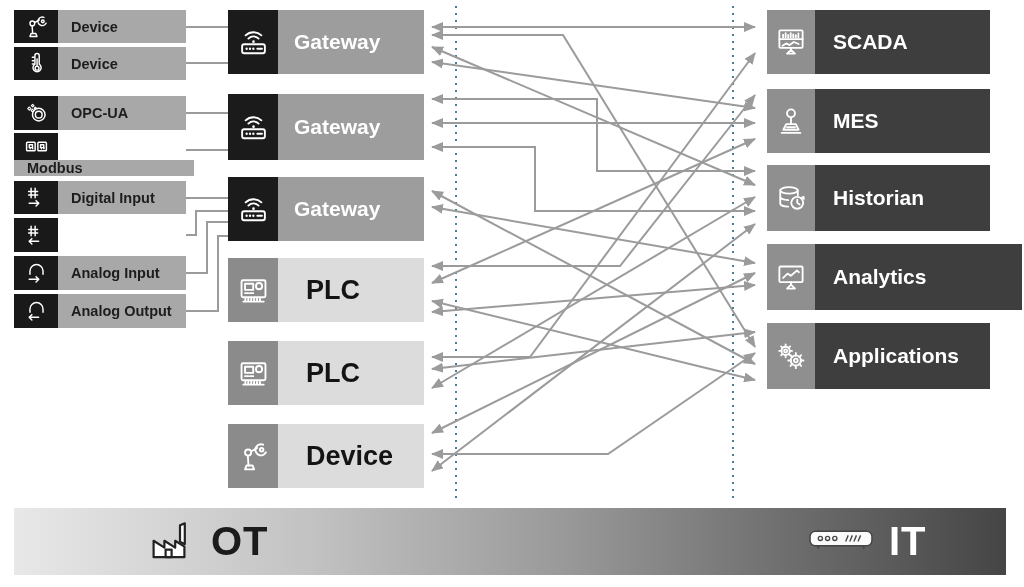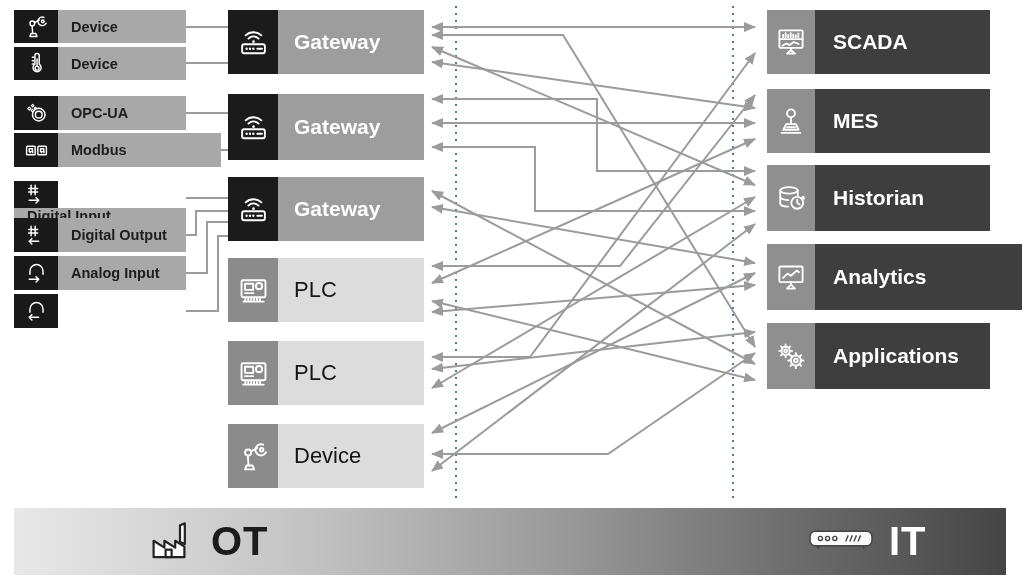--- a/index.html
+++ b/index.html
@@ -13,21 +13,21 @@
   
   .n-left .icon-cell{width:44px;background:#191919;color:#fff;}
   .n-left .label{background:#a8a8a8;color:#1d1d1d;font-size:14.5px;font-weight:700;padding-left:13px;}
   .n-left .icon-cell svg{width:27px;height:27px;}
   
   .n-dark .icon-cell{width:50px;background:#1b1b1b;color:#fff;}
   .n-dark .label{background:#9d9d9d;color:#fff;font-size:21px;font-weight:700;padding-left:16px;}
   .n-dark .icon-cell svg{width:35px;height:35px;}
   
   .n-light .icon-cell{width:50px;background:#8b8b8b;color:#fff;}
-  .n-light .label{background:#dcdcdc;color:#141414;font-size:22px;font-weight:400;padding-left:16px;}
+  .n-light .label{background:#dcdcdc;color:#141414;font-size:27px;font-weight:700;padding-left:28px;}
   .n-light .icon-cell svg{width:35px;height:35px;}
   
   .n-right .icon-cell{width:48px;background:#8f8f8f;color:#fff;}
   .n-right .label{background:#3e3e3e;color:#fff;font-size:21px;font-weight:700;padding-left:18px;text-align:right;}
   .n-right .icon-cell svg{width:34px;height:34px;}
   
   #footer{position:absolute;left:14px;top:508px;width:992px;height:67px;
           background:linear-gradient(90deg,#e8e8e8 0%,#c2c2c2 30%,#9a9a9a 55%,#6e6e6e 78%,#454545 100%);}
   .band-group{position:absolute;top:0;height:67px;display:flex;align-items:center;gap:15px;}
   #ot-group{left:134px;}
@@ -104,65 +104,65 @@
       <div class="node n-left" style="left: 14px; top: 96px; width: 172px; height: 34px;">
         <span class="icon-cell">
           <svg viewBox="0 0 24 24" fill="none" stroke="currentColor" stroke-width="1.3" stroke-linecap="round" stroke-linejoin="round">
             <circle cx="14" cy="13" r="5.6"></circle>
             <circle cx="14" cy="13" r="3"></circle>
             <path stroke-width="1" d="M4.2 7.6l1.4-1.4 1.4 1.4-1.4 1.4zM7.4 5l1.2-1.2L9.8 5 8.6 6.2zM7.2 9.4l1.2-1.2 1.2 1.2-1.2 1.2zM9.9 7.3l1-1 1 1-1 1z"></path>
           </svg>
         </span>
         <span class="label">OPC-UA</span>
       </div>
-      <div class="node n-left" style="left: 14px; top: 133px; width: 207px; height: 34px;">
+      <div class="node n-left" style="left: 14px; top: 133px; width: 180px; height: 34px; flex-direction: column;">
         <span class="icon-cell">
           <svg viewBox="0 0 24 24" fill="none" stroke="currentColor" stroke-width="1.3" stroke-linecap="round" stroke-linejoin="round">
             <rect x="3.2" y="8.2" width="7.6" height="7.6" rx="0.8"></rect>
             <rect x="13.2" y="8.2" width="7.6" height="7.6" rx="0.8"></rect>
             <path d="M5.6 10.4h2.8v2.6H5.6zM15.6 10.4h2.8v2.6h-2.8z"></path>
             <path d="M6.4 13.2v.9M8.6 13.2v.9M16.4 13.2v.9M18.6 13.2v.9"></path>
           </svg>
         </span>
         <span class="label">Modbus</span>
       </div>
-      <div class="node n-left" style="left: 14px; top: 181px; width: 172px; height: 33px; flex-direction: column;">
+      <div class="node n-left" style="left: 14px; top: 181px; width: 172px; height: 33px;">
         <span class="icon-cell">
           <svg viewBox="0 0 24 24" fill="none" stroke="currentColor" stroke-width="1.3" stroke-linecap="round" stroke-linejoin="round">
             <path d="M7.2 3.8v8.4M10.8 3.8v8.4M5 6.6h8M5 9.8h8"></path>
             <path d="M5.5 17.2h8.4M11.6 14.8l2.4 2.4-2.4 2.4"></path>
           </svg>
         </span>
         <span class="label">Digital Input</span>
       </div>
       <div class="node n-left" style="left: 14px; top: 218px; width: 172px; height: 34px;">
         <span class="icon-cell">
           <svg viewBox="0 0 24 24" fill="none" stroke="currentColor" stroke-width="1.3" stroke-linecap="round" stroke-linejoin="round">
             <path d="M7.2 3.8v8.4M10.8 3.8v8.4M5 6.6h8M5 9.8h8"></path>
             <path d="M13.9 17.2H5.5M7.9 14.8l-2.4 2.4 2.4 2.4"></path>
           </svg>
         </span>
-        <span class="label">Digital Output</span>
       </div>
       <div class="node n-left" style="left: 14px; top: 256px; width: 172px; height: 34px;">
         <span class="icon-cell">
           <svg viewBox="0 0 24 24" fill="none" stroke="currentColor" stroke-width="1.3" stroke-linecap="round" stroke-linejoin="round">
             <path d="M6.2 12.6V9.8a5.8 5.8 0 0 1 11.6 0v2.8"></path>
             <path d="M5.5 17.2h8.4M11.6 14.8l2.4 2.4-2.4 2.4"></path>
           </svg>
         </span>
         <span class="label">Analog Input</span>
       </div>
       <div class="node n-left" style="left: 14px; top: 294px; width: 172px; height: 34px;">
         <span class="icon-cell">
           <svg viewBox="0 0 24 24" fill="none" stroke="currentColor" stroke-width="1.3" stroke-linecap="round" stroke-linejoin="round">
             <path d="M6.2 12.6V9.8a5.8 5.8 0 0 1 11.6 0v2.8"></path>
             <path d="M13.9 17.2H5.5M7.9 14.8l-2.4 2.4 2.4 2.4"></path>
           </svg>
         </span>
+        <span class="label">Analog Output</span>
       </div>
       <div class="node n-dark" style="left: 228px; top: 10px; width: 196px; height: 64px;">
         <span class="icon-cell">
           <svg viewBox="0 0 24 24" fill="none" stroke="currentColor" stroke-width="1.3" stroke-linecap="round" stroke-linejoin="round">
             <path d="M6.6 7.1a7.8 7.8 0 0 1 10.8 0"></path>
             <path d="M8.5 9.3a4.9 4.9 0 0 1 7 0"></path>
             <circle cx="12" cy="11.4" r="0.9" fill="currentColor" stroke="none"></circle>
             <rect x="4.2" y="13.2" width="15.6" height="6.2" rx="1.4"></rect>
             <circle cx="7.3" cy="16.3" r="0.8" fill="currentColor" stroke="none"></circle>
             <circle cx="9.6" cy="16.3" r="0.8" fill="currentColor" stroke="none"></circle>

